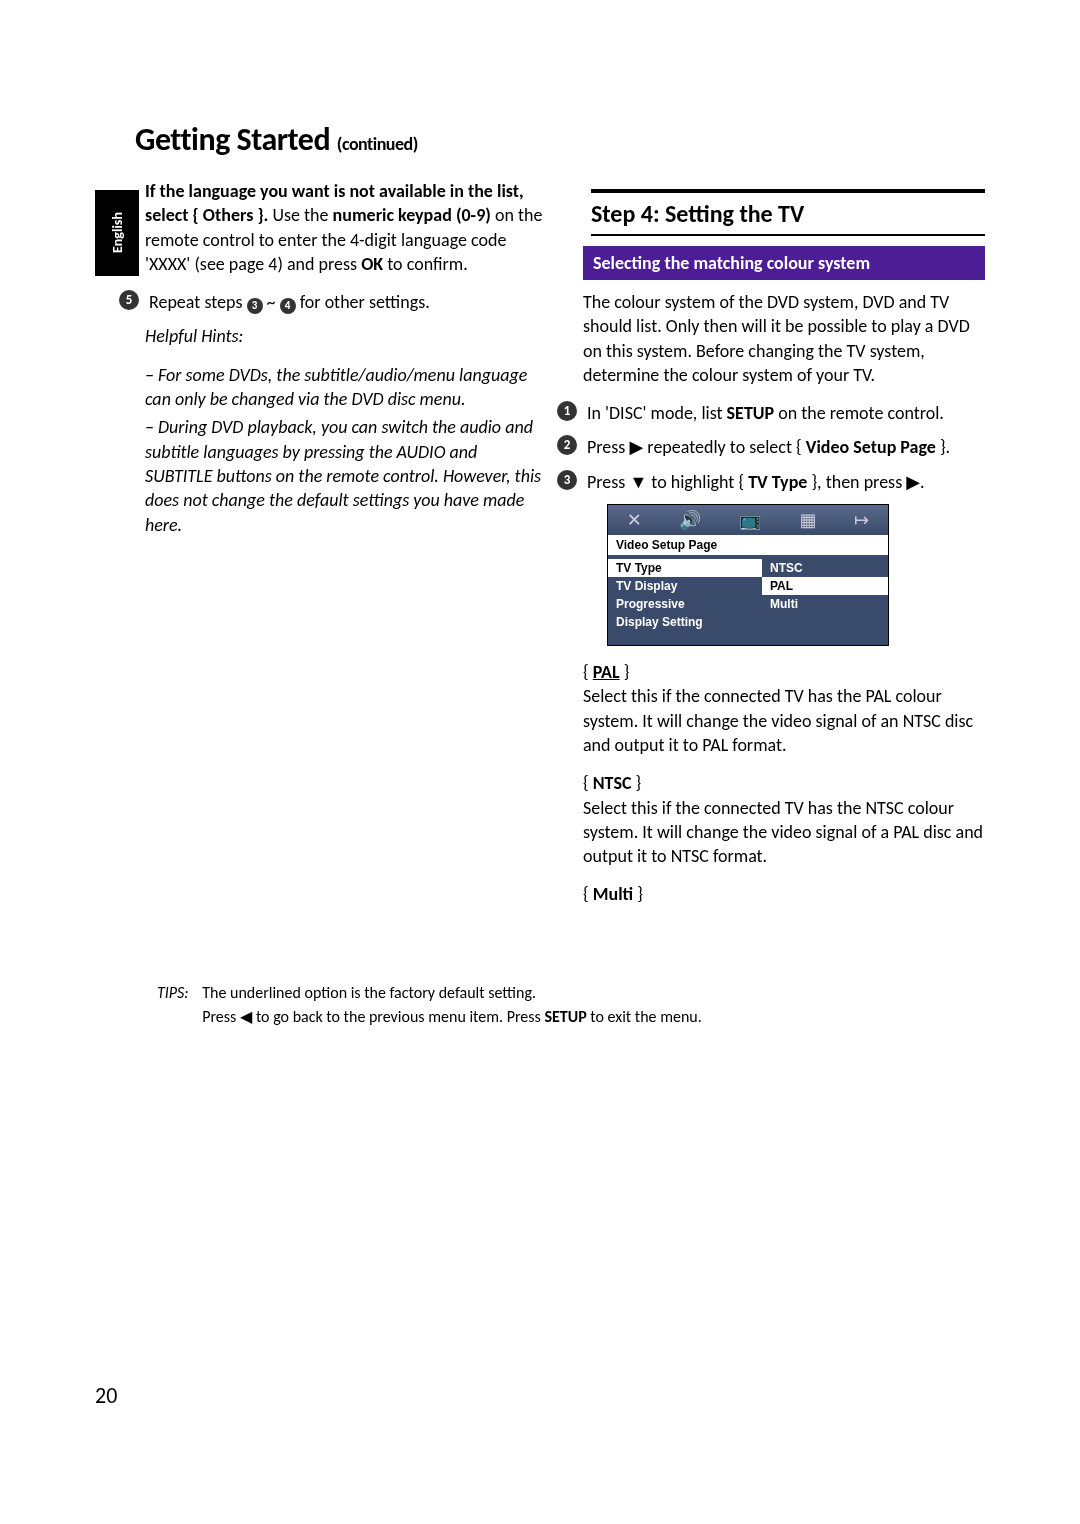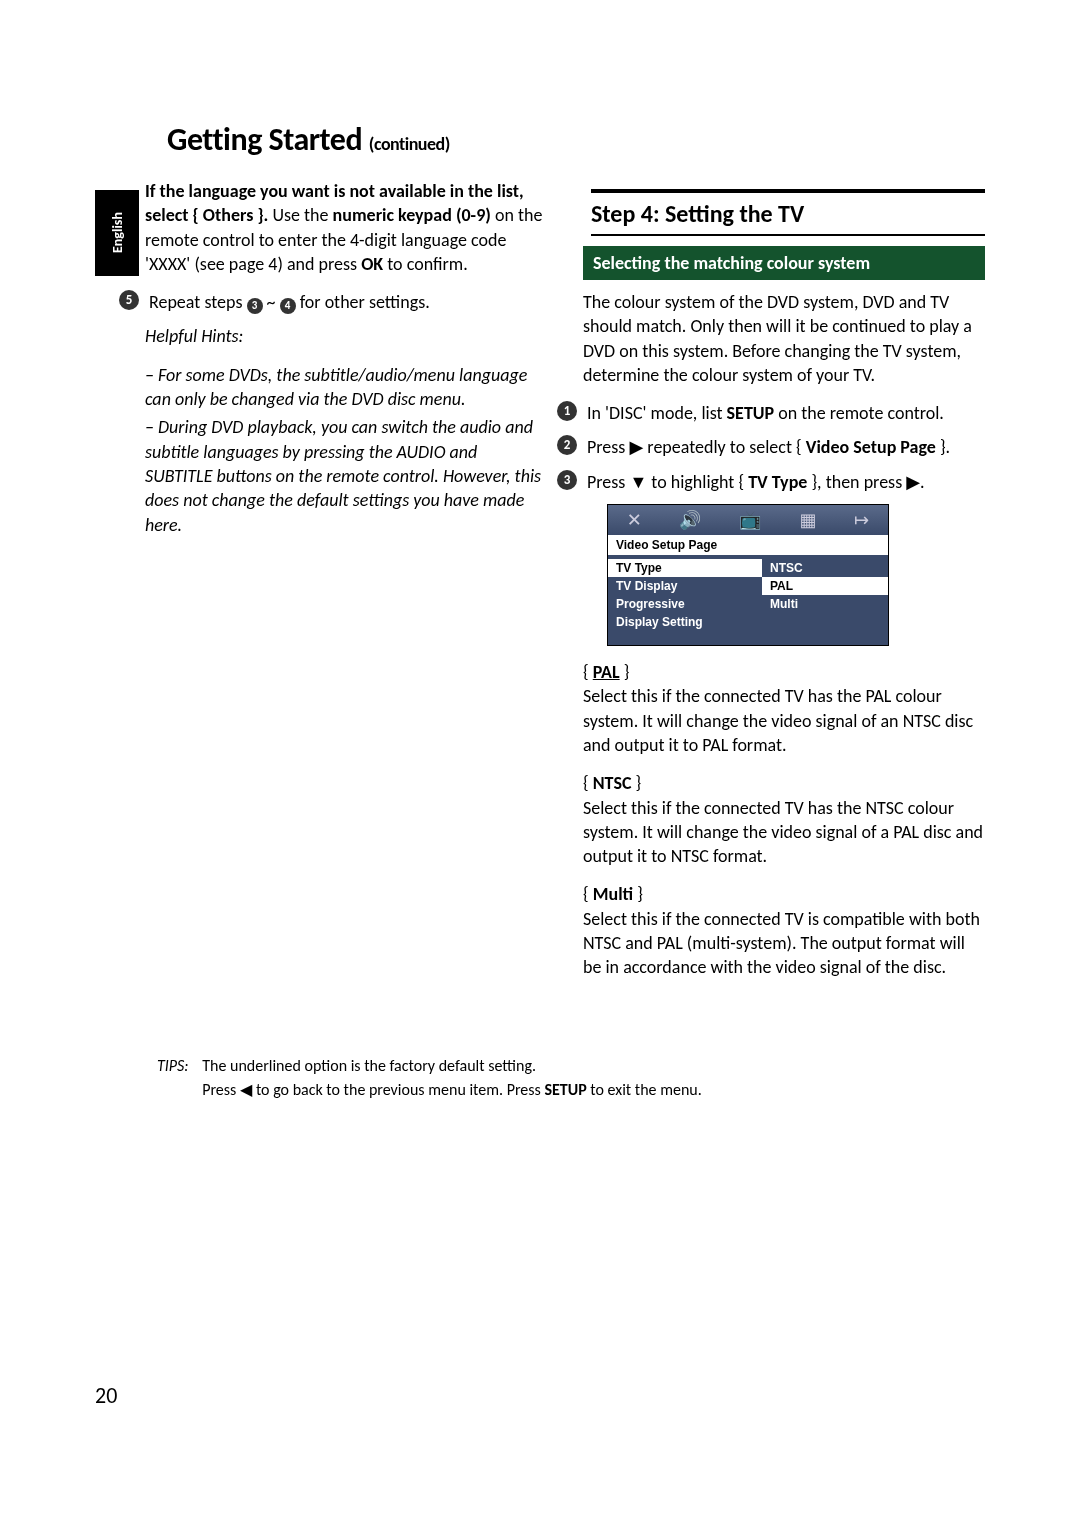--- a/index.html
+++ b/index.html
@@ -30,21 +30,21 @@
     font-size: 14px;
     display: flex;
     align-items: center;
     justify-content: center;
     writing-mode: vertical-rl;
     transform: rotate(180deg);
   }
   h1.title {
     font-size: 32px;
     font-weight: bold;
-    margin: 0 0 20px 72px;
+    margin: 0 0 20px 40px;
     letter-spacing: -0.5px;
   }
   h1.title .continued {
     font-size: 18px;
     font-weight: bold;
   }
   .columns {
     display: flex;
     gap: 36px;
     margin-left: 50px;
@@ -79,21 +79,21 @@
   .line-list li .txt { flex:1; }
   h2.section-title {
     font-size: 24px;
     font-weight: bold;
     margin: 10px 0 10px 8px;
     border-top: 4px solid #000;
     border-bottom: 2px solid #000;
     padding: 6px 0;
   }
   .sub-head {
-    background: #14532d;
+    background: #4c1d95;
     color: #fff;
     font-weight: bold;
     font-size: 18px;
     padding: 6px 10px;
     margin: 8px 0 10px 0;
   }
   .menu-screenshot {
     width: 280px;
     margin: 10px 0 14px 24px;
     background: #3a4a6a;
@@ -171,21 +171,21 @@
       </ul>
 
       <p class="italic" style="margin-top:8px;">Helpful Hints:</p>
       <p class="italic">– For some DVDs, the subtitle/audio/menu language can only be changed via the DVD disc menu.</p>
       <p class="italic" style="margin-top:-10px;">– During DVD playback, you can switch the audio and subtitle languages by pressing the AUDIO and SUBTITLE buttons on the remote control.  However, this does not change the default settings you have made here.</p>
     </div>
 
     <div class="col">
       <h2 class="section-title">Step 4:  Setting the TV</h2>
       <div class="sub-head">Selecting the matching colour system</div>
-      <p>The colour system of the DVD system, DVD and TV should match. Only then will it be continued to play a DVD on this system.  Before changing the TV system, determine the colour system of your TV.</p>
+      <p>The colour system of the DVD system, DVD and TV should list. Only then will it be possible to play a DVD on this system.  Before changing the TV system, determine the colour system of your TV.</p>
 
       <ul class="line-list" style="margin-left:-26px;">
         <li>
           <span class="step-bullet">1</span>
           <span class="txt"><span>In 'DISC' mode, list </span><span class="bold">SETUP</span><span> on the remote control.</span></span>
         </li>
         <li>
           <span class="step-bullet">2</span>
           <span class="txt"><span>Press </span><span class="arrow">▶</span><span> repeatedly to select { </span><span class="bold">Video Setup Page</span><span> }.</span></span>
         </li>
@@ -222,21 +222,20 @@
       <p>
         { <span class="bold underline">PAL</span> }<br>
         <span>Select this if the connected TV has the PAL colour system. It will change the video signal of an NTSC disc and output it to PAL format.</span>
       </p>
       <p>
         { <span class="bold">NTSC</span> }<br>
         <span>Select this if the connected TV has the NTSC colour system. It will change the video signal of a PAL disc and output it to NTSC format.</span>
       </p>
       <p>
         { <span class="bold">Multi</span> }<br>
-        <span>Select this if the connected TV is compatible with both NTSC and PAL (multi-system).  The output format will be in accordance with the video signal of the disc.</span>
       </p>
     </div>
   </div>
 
   <div class="tips">
     <span class="label">TIPS:</span>
     <span class="tip-body">The underlined option is the factory default setting.</span><br>
     <span style="visibility:hidden;" class="label">TIPS:</span>
     <span>Press </span><span class="arrow">◀</span><span> to go back to the previous menu item.  Press </span><span class="bold">SETUP</span><span> to exit the menu.</span>
   </div>

